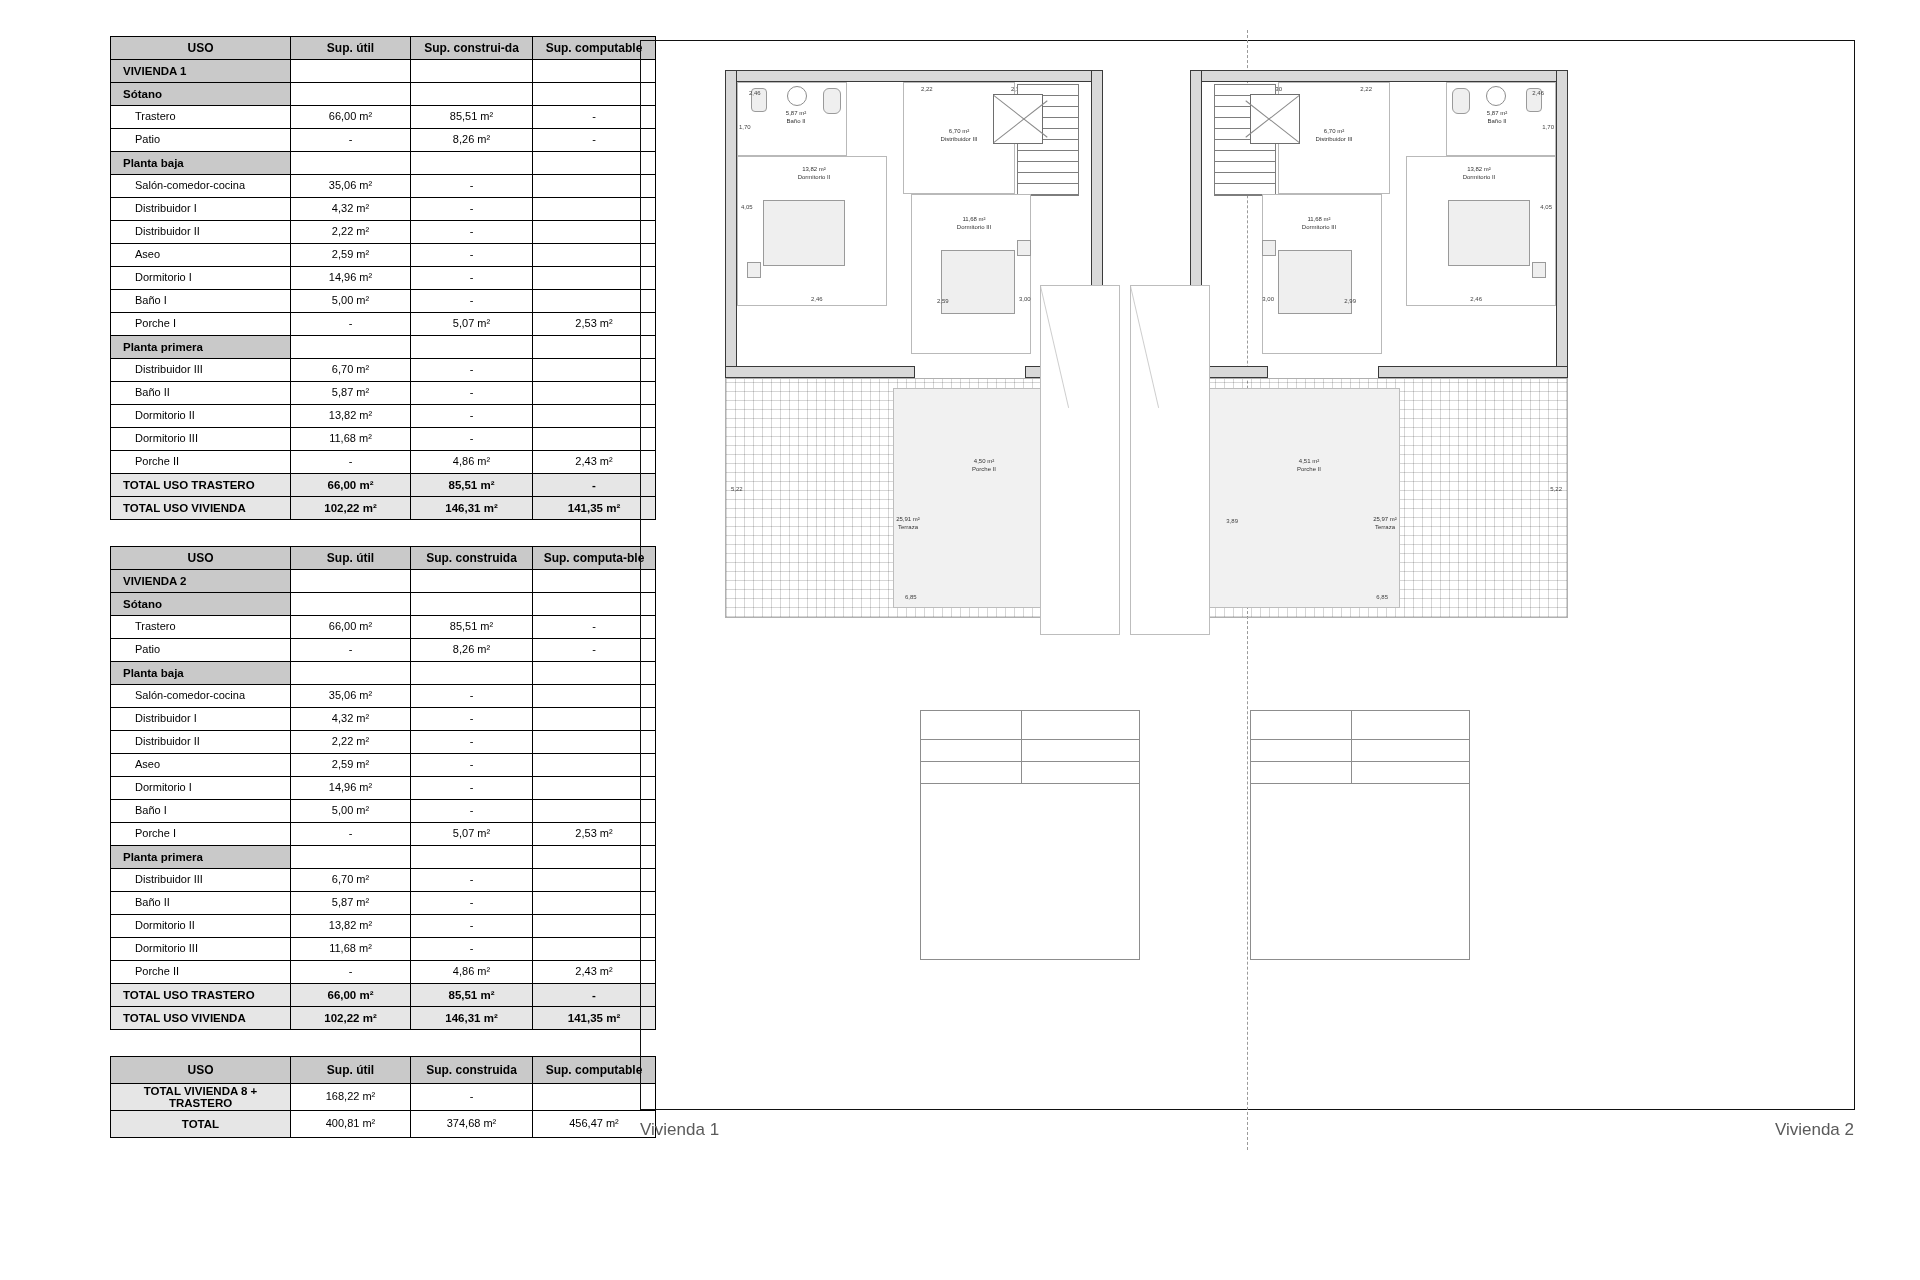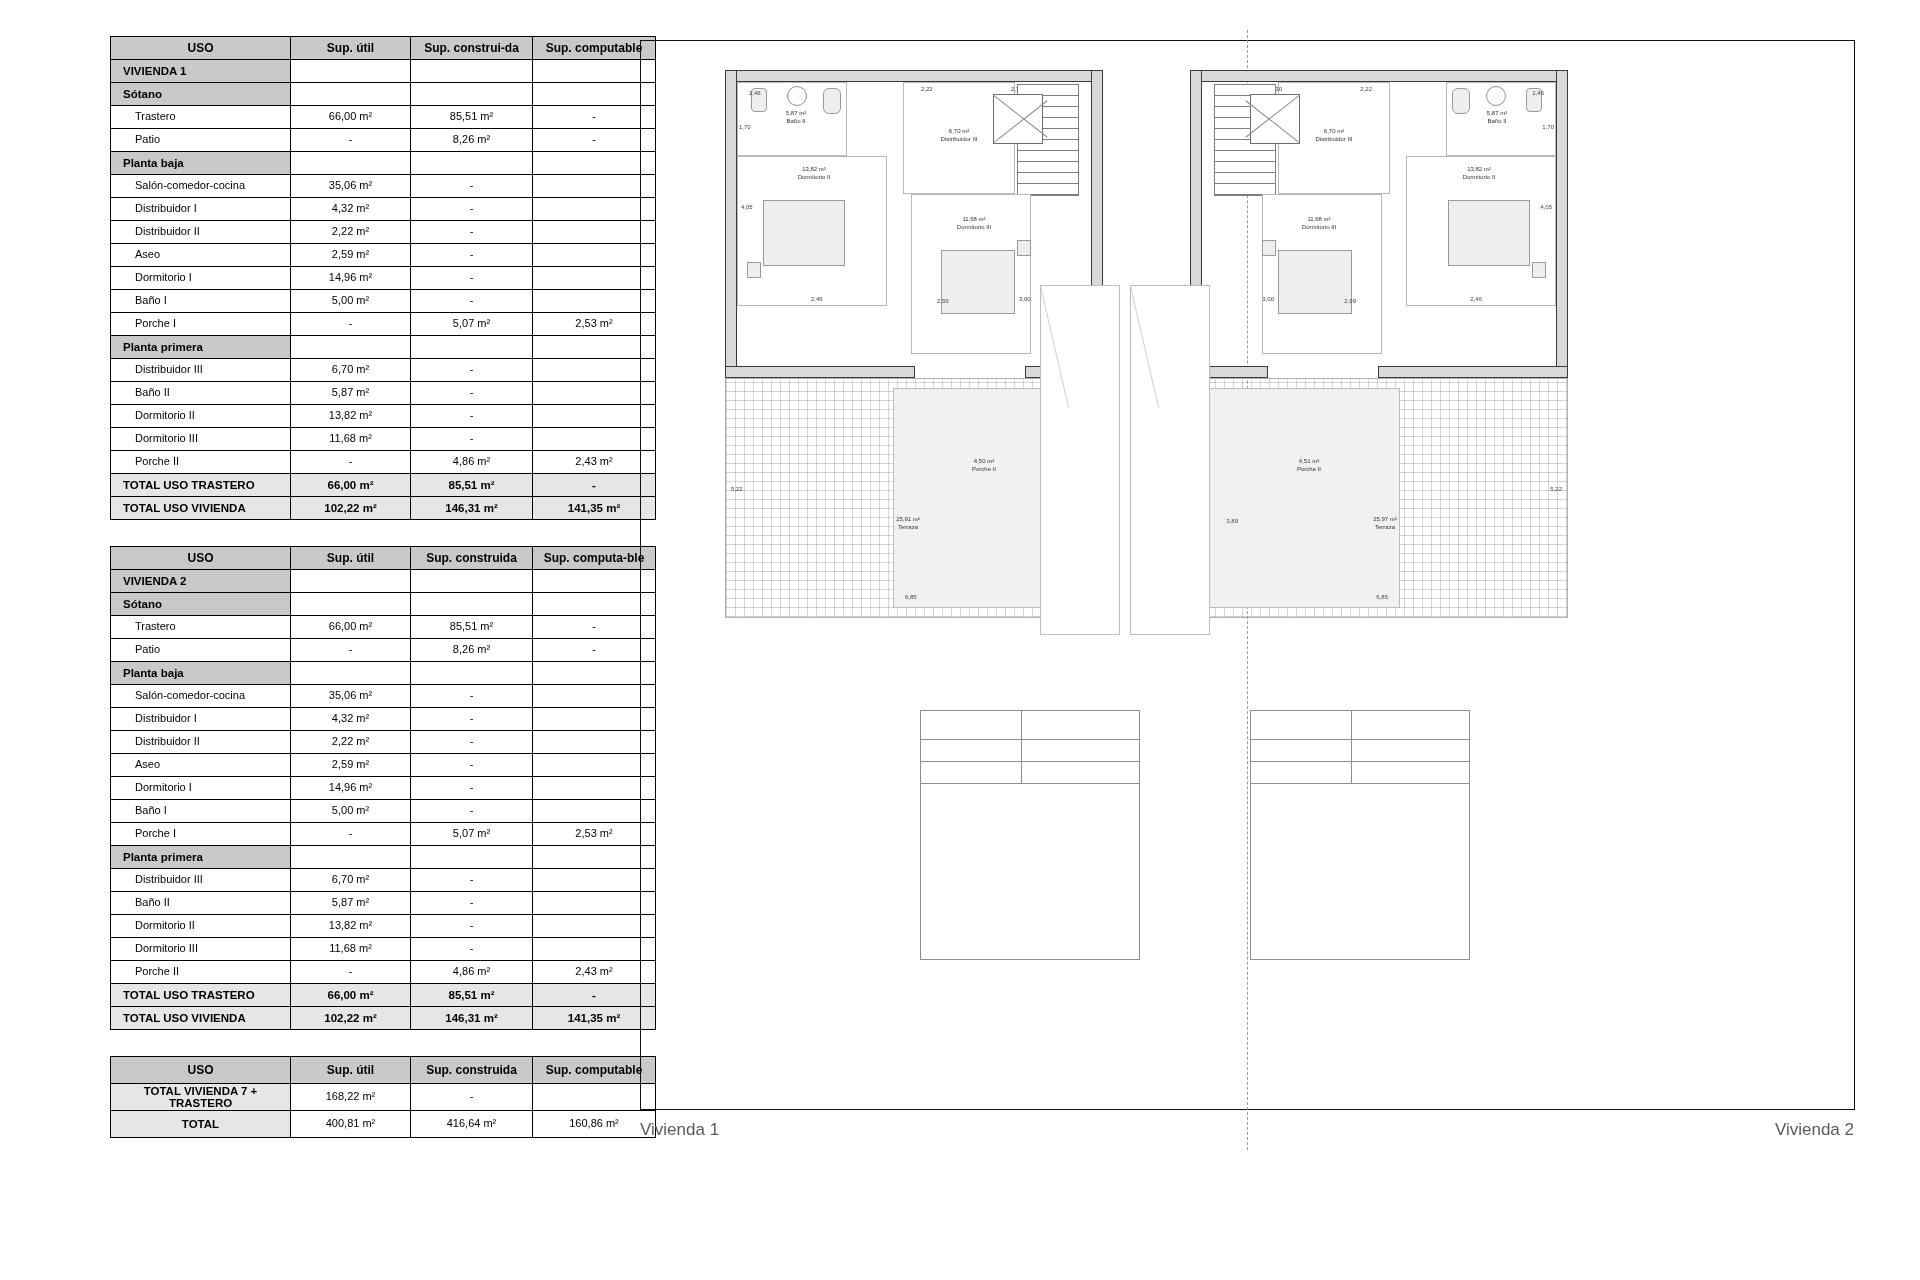--- a/index.html
+++ b/index.html
@@ -359,30 +359,30 @@
           <col class="col4">
         </colgroup>
       <tbody>
         <tr class="thead">
           <td>USO</td>
           <td>Sup. útil</td>
           <td>Sup. construida</td>
           <td>Sup. computable</td>
         </tr>
         <tr>
-            <td class="rowlabel">TOTAL VIVIENDA 7 + TRASTERO</td>
+            <td class="rowlabel">TOTAL VIVIENDA 8 + TRASTERO</td>
             <td>168,22 m²</td>
             <td>-</td>
             <td></td>
           </tr>
         <tr>
             <td class="rowlabel">TOTAL</td>
             <td>400,81 m²</td>
-            <td>416,64  m²</td>
-            <td>160,86  m²</td>
+            <td>374,68  m²</td>
+            <td>456,47  m²</td>
           </tr>
       </tbody>
     </table>
 
   </div>
 
   <div class="plan">
     <div class="plan-frame"></div>
     <div class="centerline"></div>
 

